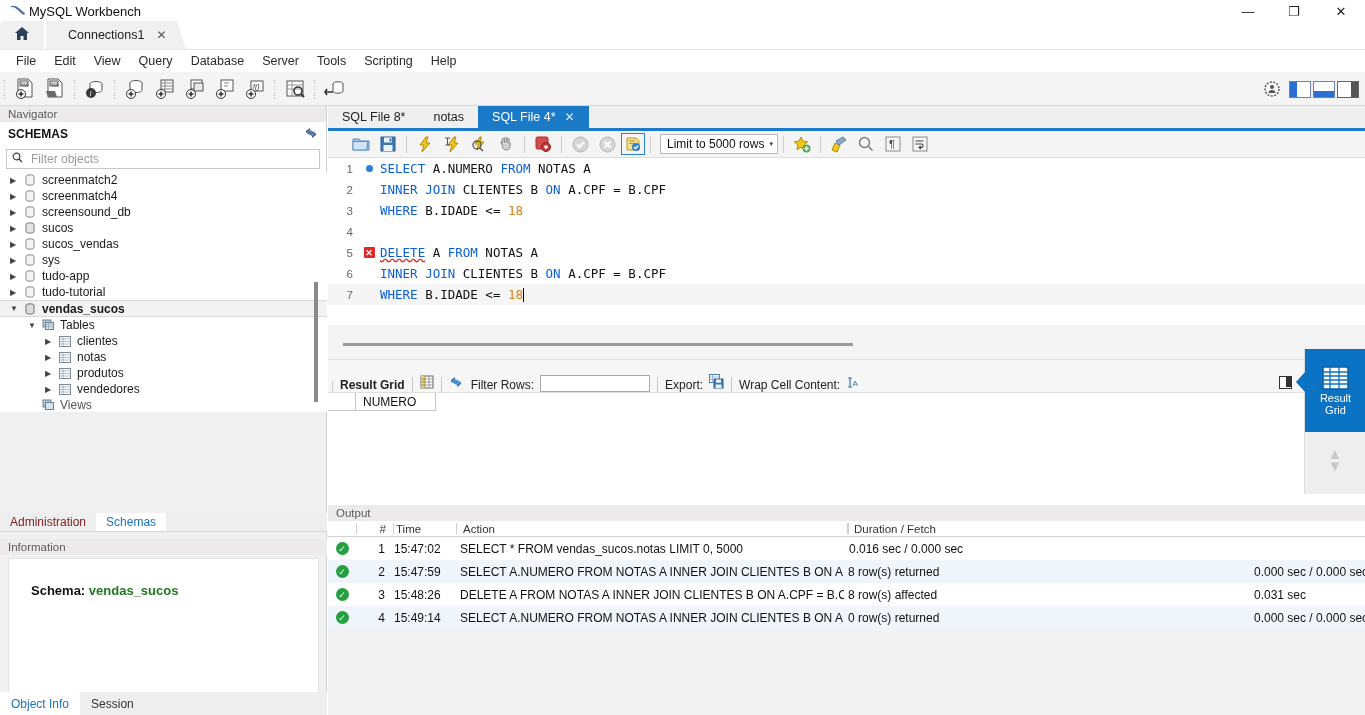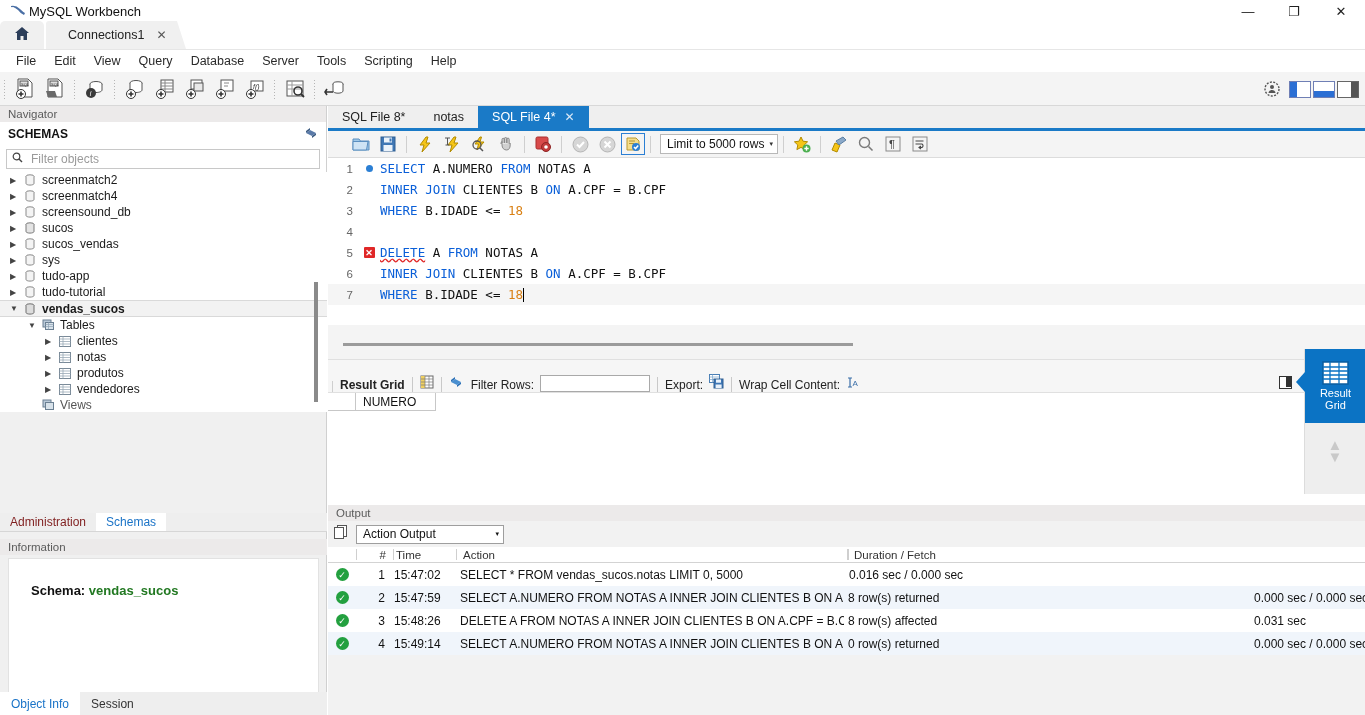--- a/index.html
+++ b/index.html
@@ -213,21 +213,21 @@
   .readonly-strip {
     position: absolute; right: 0; width: 93px; height: 21px; display: flex;
     align-items: center; gap: 6px; font-size: 12px; color: #333; background: #e9e9e9;
   }
 
   .right-rail {
     position: absolute; right: 0; top: 243px; width: 61px; height: 145px; background: #eeeeee;
     border-left: 1px solid #dcdcdc;
   }
   .rail-btn {
-    width: 61px; height: 74px; background: #0b73c4; color: #fff;
+    width: 61px; height: 83px; background: #0b73c4; color: #fff;
     display: flex; flex-direction: column; align-items: center; justify-content: center;
     font-size: 11px; line-height: 12px; text-align: center; position: relative;
   }
   .rail-btn::before {
     content:''; position:absolute; left:-9px; top: 23px; width:0; height:0;
     border-style: solid; border-width: 10px 9px 10px 0; border-color: transparent #0b73c4 transparent transparent;
   }
   .rail-spin { height: 55px; display: flex; flex-direction: column; align-items: center; justify-content: center; gap: 1px; color: #c9c9c9; }
 
   
@@ -870,32 +870,20 @@
       </div>
     </div>
   </div>
 
   <div class="output-panel">
     <div class="sec-header">
       <span>Output</span>
       <span class="dots"></span>
     </div>
 
-    <div class="out-toolbar">
-      <span>
-        <svg width="14" height="15" viewBox="0 0 14 15">
-            <rect x="3.5" y="0.5" width="9" height="11" fill="#fff" stroke="#555"></rect>
-            <rect x="0.5" y="2.5" width="9" height="11" fill="#fff" stroke="#555"></rect>
-          </svg>
-      </span>
-      <div class="out-select">
-        <span>Action Output</span>
-        <span style="font-size:7px">▾</span>
-      </div>
-    </div>
 
     <div class="out-table">
       <div class="out-head">
         <span class="c-status"></span>
         <span class="hsep"></span>
         <span class="c-num">#</span>
         <span class="hsep"></span>
         <span class="c-time">Time</span>
         <span class="hsep"></span>
         <span class="c-action">Action</span>

